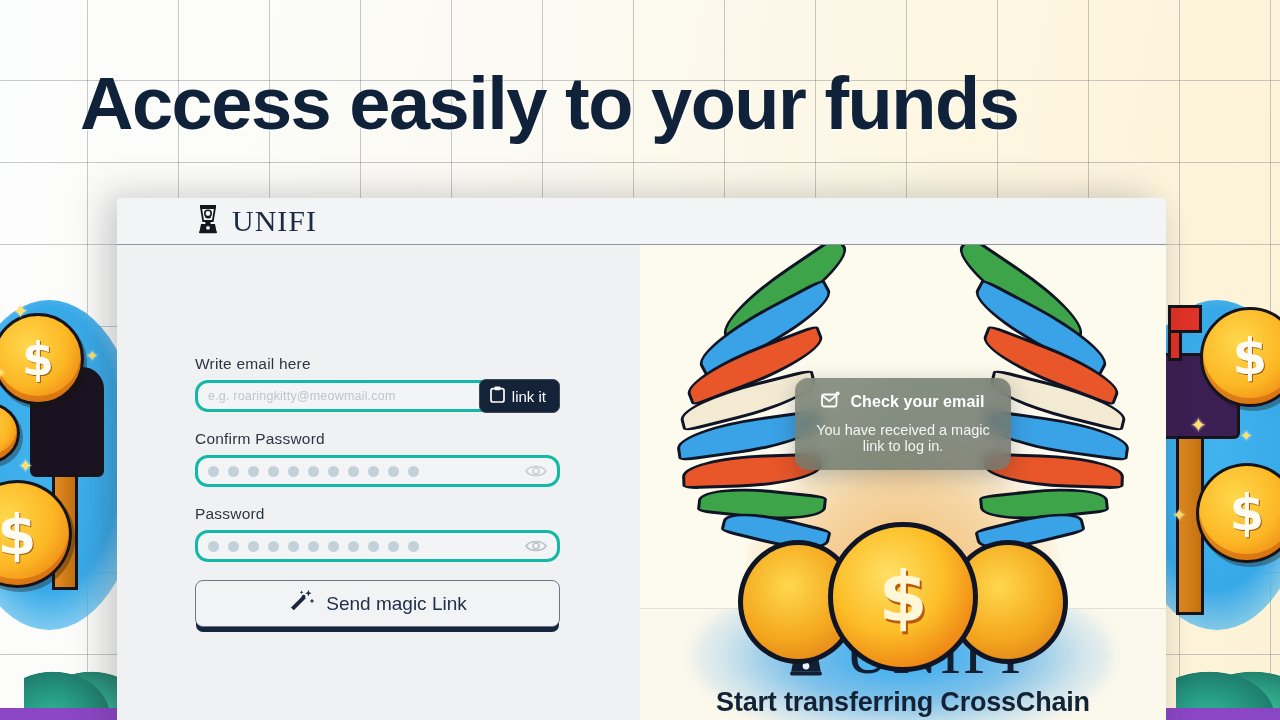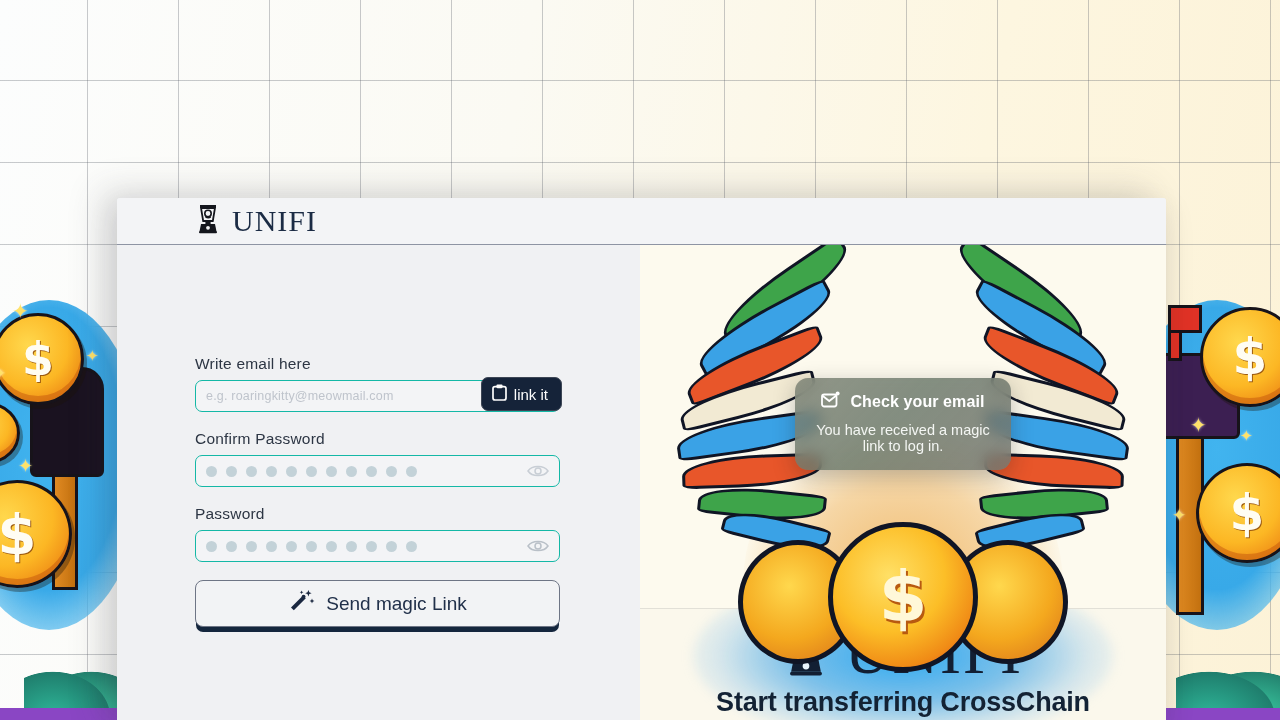--- a/index.html
+++ b/index.html
@@ -171,22 +171,22 @@
     letter-spacing: .2px;
     margin-bottom: 7px;
   }
 
   .field-group { margin-bottom: 18px; width: 365px; }
 
   .input-shell {
     position: relative;
     height: 32px;
     background: #f3f4f6;
-    border: 1px solid #14b8a6;
-    border-radius: 7px;
+    border: 3px solid #14b8a6;
+    border-radius: 13px;
     display: flex;
     align-items: center;
     padding: 0 10px;
   }
   .input-shell.with-button { padding-right: 0; }
 
   .input-placeholder {
     font-size: 12.5px;
     color: #bfc4cc;
     letter-spacing: .2px;
@@ -448,20 +448,21 @@
     <div class="coin rim" style="left:44px; top:208px; width:102px; height:100px; font-size:50px;">
         <span>$</span>
       </div>
     <div class="spark" style="left:38px; top:158px; font-size:20px;">✦</div>
     <div class="spark" style="left:88px; top:172px; font-size:15px;">✦</div>
     <div class="spark" style="left:20px; top:250px; font-size:17px;">✦</div>
     <div class="grass" style="left:24px; width:110px;"></div>
     <div class="ground-shadow"></div>
   </div>
 
+  <h1 id="headline">Access easily to your funds</h1>
 
   <div id="app-card">
 
     <div id="card-header">
       <span class="blender-icon">
         <svg width="26" height="30" viewBox="0 0 26 30" aria-hidden="true">
           <path d="M5 1 h16 v2 h-16z" fill="#14161d"></path>
           <path d="M6 4 h14 l-2.2 13 h-9.6z" fill="none" stroke="#14161d" stroke-width="1.8"></path>
           <circle cx="13" cy="9.5" r="3.2" fill="none" stroke="#14161d" stroke-width="1.6"></circle>
           <path d="M10.4 12.6 q2.6 2 5.4 .3" fill="none" stroke="#14161d" stroke-width="1.4"></path>

